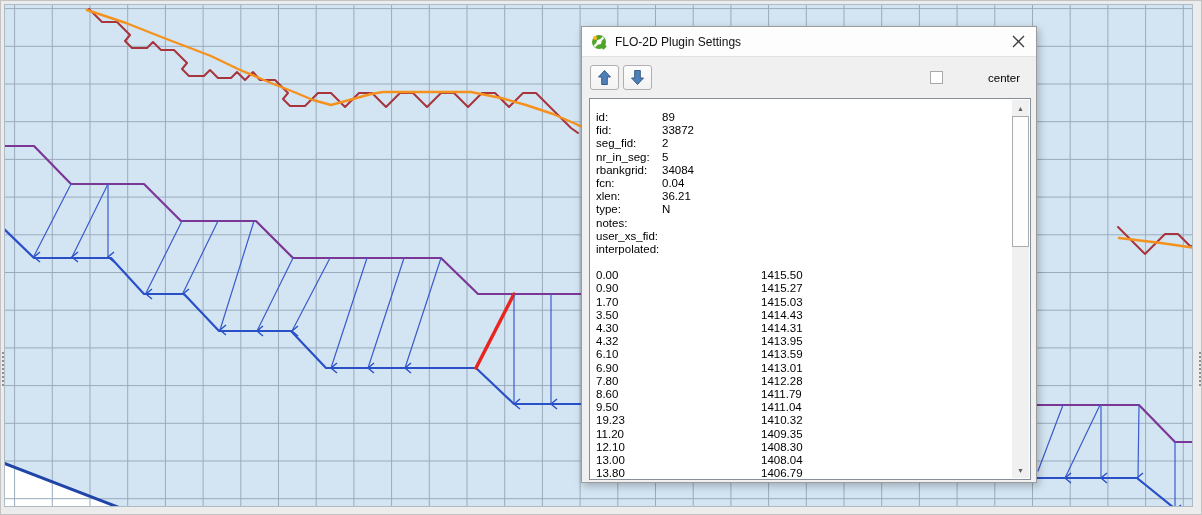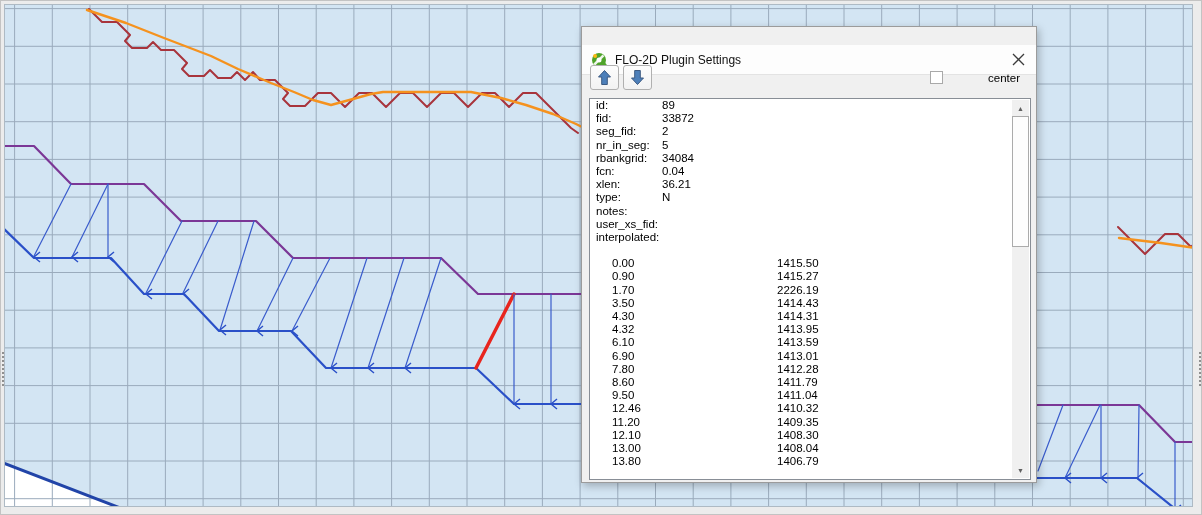--- a/index.html
+++ b/index.html
@@ -21,21 +21,21 @@
   .grip.right{left:1198px;top:351px;}
 
   
   .dialog{
     position:absolute;left:580px;top:25px;width:456px;height:457px;
     box-sizing:border-box;border:1px solid #9b9b9b;background:#f0f0f0;
     box-shadow:2px 3px 8px rgba(0,0,0,.25);z-index:5;
   }
   .titlebar{
     position:absolute;left:0;top:0;right:0;height:29px;background:#fdfdfd;
-    border-bottom:1px solid #e3e3e3;display:flex;align-items:center;margin-top:18px;
+    border-bottom:1px solid #e3e3e3;display:flex;align-items:center;
   }
   .titlebar .logo{width:16px;height:16px;margin-left:9px;display:inline-block;}
   .titlebar .title{margin-left:8px;font-size:12px;color:#111;}
   .close-btn{
     position:absolute;right:9px;top:6px;width:17px;height:17px;
     display:flex;align-items:center;justify-content:center;cursor:pointer;
   }
   .dlg-body{position:absolute;left:0;top:30px;right:0;bottom:0;}
   .tool-btn{
     position:absolute;top:8px;width:29px;height:25px;box-sizing:border-box;
@@ -52,25 +52,25 @@
   .checkbox{
     width:13px;height:13px;box-sizing:border-box;background:#fff;
     border:1px solid #a9a9a9;margin-right:5px;cursor:pointer;
   }
   .textarea{
     position:absolute;left:7px;top:41px;width:442px;height:382px;
     box-sizing:border-box;border:1px solid #888e96;background:#fff;overflow:hidden;
   }
   .rows{
     position:absolute;left:0;top:0;right:18px;bottom:0;overflow:hidden;
-    padding:0 0 0 6px;font-size:11.5px;line-height:13.2px;color:#000;
+    padding:12px 0 0 6px;font-size:11.5px;line-height:13.2px;color:#000;
   }
   .row{height:13.2px;white-space:nowrap;}
   .lbl{display:inline-block;width:66px;}
-  .sta{display:inline-block;width:165px;margin-left:16px;}
+  .sta{display:inline-block;width:165px;}
   
   .scrollbar{position:absolute;right:1px;top:1px;bottom:1px;width:17px;background:#f0f0f0;}
   .sb-btn{
     position:absolute;left:0;width:17px;height:16px;background:#f0f0f0;
     color:#606060;font-size:7px;display:flex;align-items:center;justify-content:center;cursor:pointer;
   }
   .sb-btn.up{top:0;}
   .sb-btn.down{bottom:0;}
   .sb-track{position:absolute;left:0;top:16px;bottom:16px;width:17px;}
   .sb-thumb{
@@ -226,30 +226,30 @@
             <div class="row"><span class="lbl">rbankgrid:</span><span>34084</span></div>
             <div class="row"><span class="lbl">fcn:</span><span>0.04</span></div>
             <div class="row"><span class="lbl">xlen:</span><span>36.21</span></div>
             <div class="row"><span class="lbl">type:</span><span>N</span></div>
             <div class="row"><span class="lbl">notes:</span><span></span></div>
             <div class="row"><span class="lbl">user_xs_fid:</span><span></span></div>
             <div class="row"><span class="lbl">interpolated:</span><span></span></div>
             <div class="row"></div>
             <div class="row"><span class="sta">0.00</span><span>1415.50</span></div>
             <div class="row"><span class="sta">0.90</span><span>1415.27</span></div>
-            <div class="row"><span class="sta">1.70</span><span>2226.19</span></div>
+            <div class="row"><span class="sta">1.70</span><span>1415.03</span></div>
             <div class="row"><span class="sta">3.50</span><span>1414.43</span></div>
             <div class="row"><span class="sta">4.30</span><span>1414.31</span></div>
             <div class="row"><span class="sta">4.32</span><span>1413.95</span></div>
             <div class="row"><span class="sta">6.10</span><span>1413.59</span></div>
             <div class="row"><span class="sta">6.90</span><span>1413.01</span></div>
             <div class="row"><span class="sta">7.80</span><span>1412.28</span></div>
             <div class="row"><span class="sta">8.60</span><span>1411.79</span></div>
             <div class="row"><span class="sta">9.50</span><span>1411.04</span></div>
-            <div class="row"><span class="sta">12.46</span><span>1410.32</span></div>
+            <div class="row"><span class="sta">19.23</span><span>1410.32</span></div>
             <div class="row"><span class="sta">11.20</span><span>1409.35</span></div>
             <div class="row"><span class="sta">12.10</span><span>1408.30</span></div>
             <div class="row"><span class="sta">13.00</span><span>1408.04</span></div>
             <div class="row"><span class="sta">13.80</span><span>1406.79</span></div>
           </div>
         <div class="scrollbar">
           <div class="sb-btn up">▲</div>
           <div class="sb-track">
             <div class="sb-thumb"></div>
           </div>

